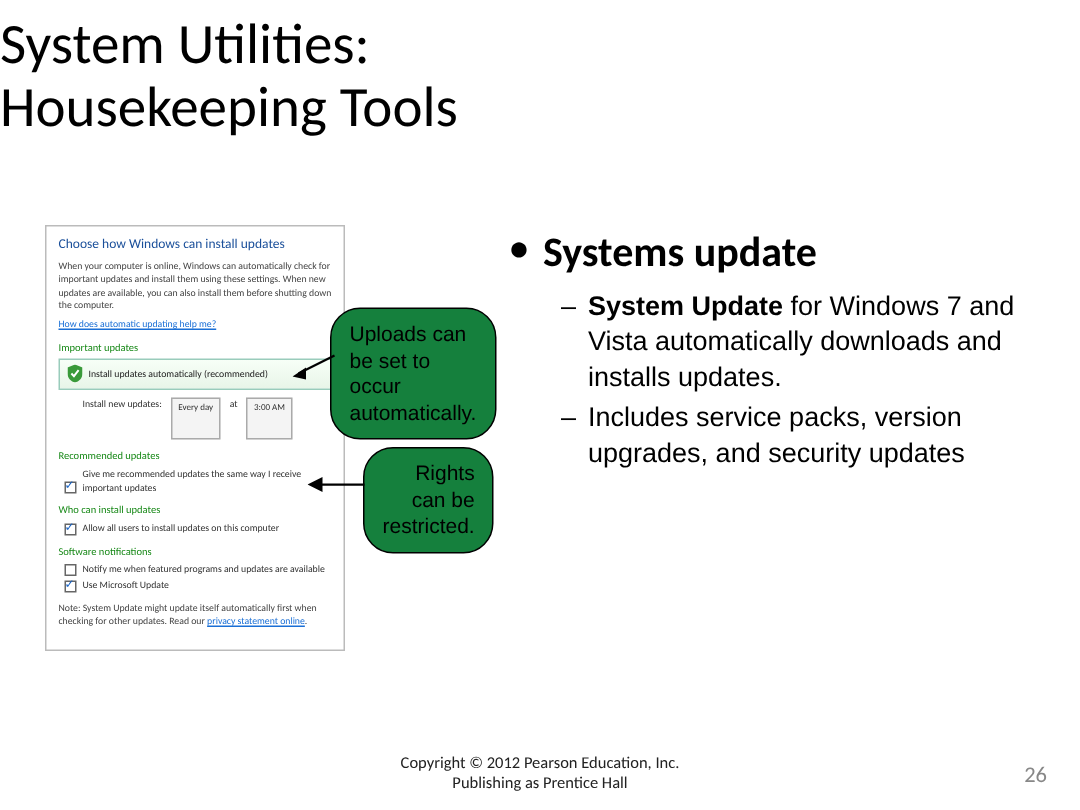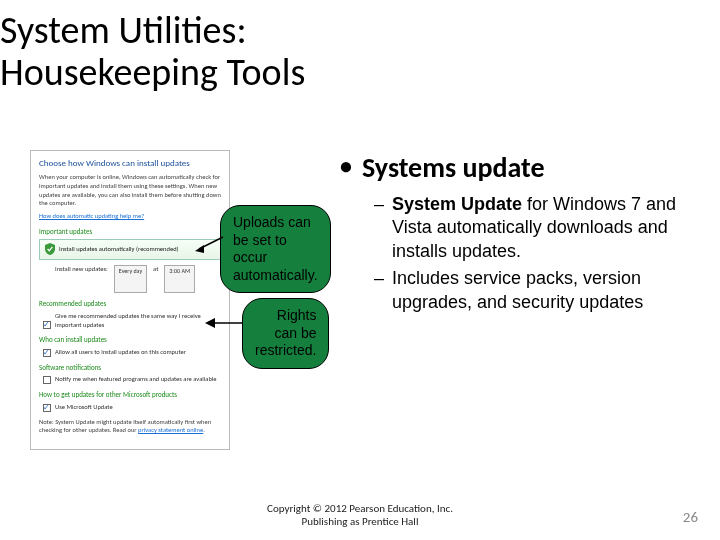--- a/index.html
+++ b/index.html
@@ -87,21 +87,20 @@
           <span class="cb checked"></span>
           <span>Allow all users to install updates on this computer</span>
         </div>
 
       <div class="section-label">Software notifications</div>
       <div class="cbrow">
           <span class="cb"></span>
           <span>Notify me when featured programs and updates are available</span>
         </div>
 
-      <div class="section-label">How to get updates for other Microsoft products</div>
       <div class="cbrow">
           <span class="cb checked"></span>
           <span>Use Microsoft Update</span>
         </div>
 
       <div class="para" style="margin-top:6px"><span>Note: System Update might update itself automatically first when checking for other updates. Read our</span> <span class="link">privacy statement online</span>.</div>
     </div>
 
     <div class="callout c1">Uploads can be set to occur automatically.</div>
     <div class="callout c2">Rights can be restricted.</div>

